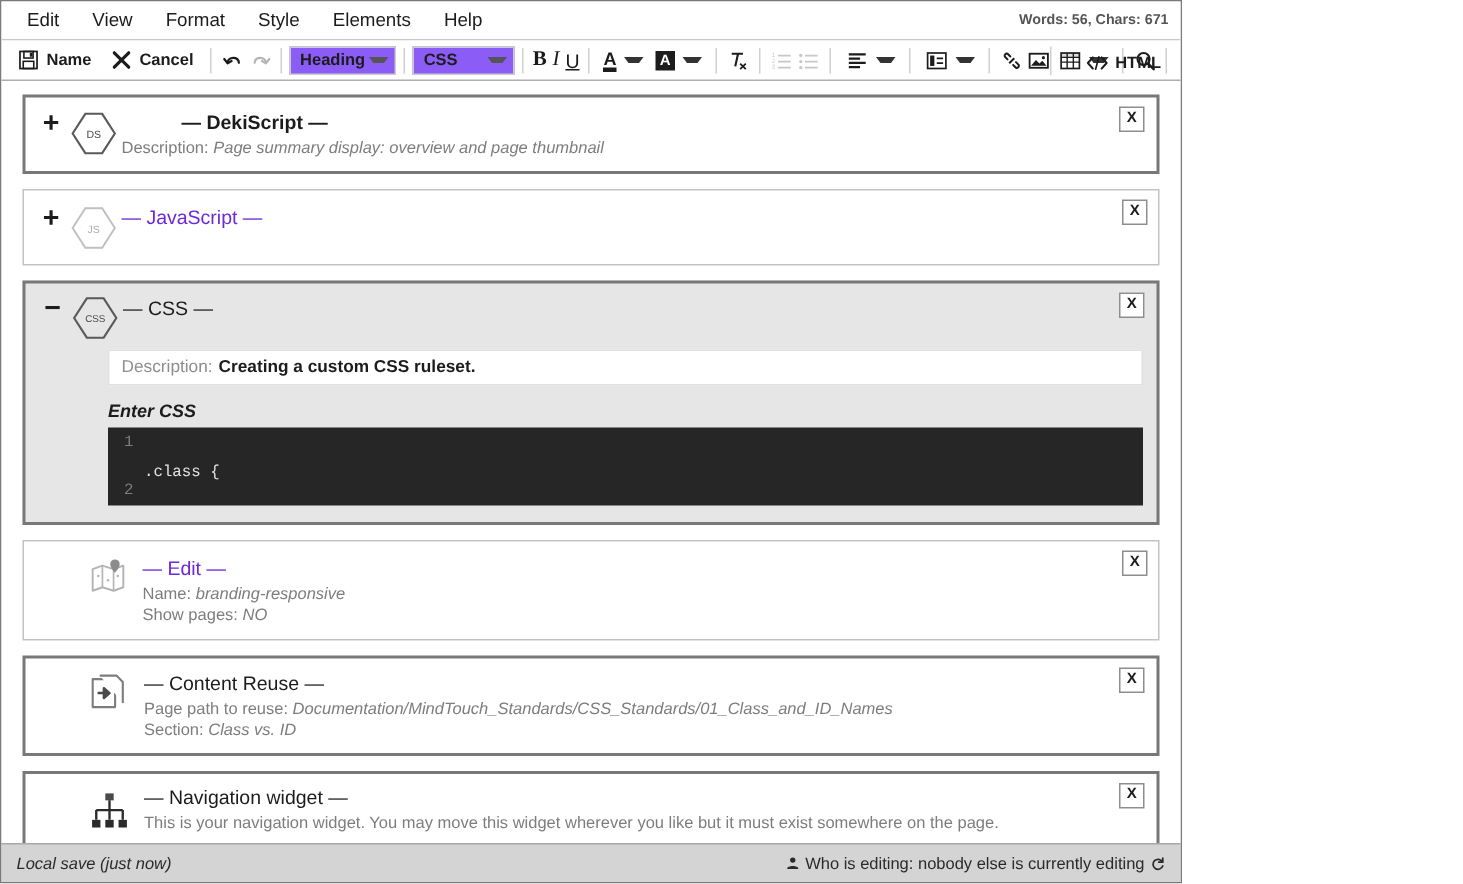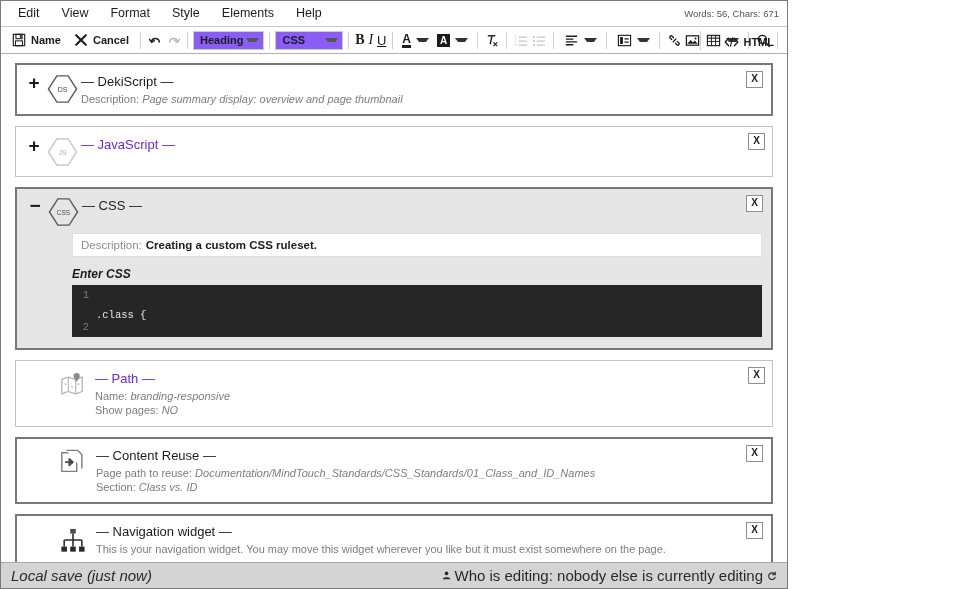--- a/index.html
+++ b/index.html
@@ -41,20 +41,21 @@
     white-space: nowrap;
   }
   .menu-item:first-child { margin-left: 6px; }
   .wordcount {
     position: absolute;
     right: 8px; top: 0;
     line-height: 25px;
     font-size: 9.5px;
     color: #555;
     white-space: nowrap;
+    font-weight: bold;
   }
 
   
   .toolbar {
     height: 27px;
     flex: 0 0 27px;
     background: #fff;
     border-bottom: 1px solid #aeaeae;
     display: flex;
     align-items: center;
@@ -276,21 +277,21 @@
   
   .statusbar {
     flex: 0 0 26px;
     height: 26px;
     background: #d4d4d4;
     border-top: 1px solid #a8a8a8;
     display: flex;
     align-items: center;
     padding: 0 10px;
     box-sizing: border-box;
-    font-size: 15px;
+    font-size: 11px;
     color: #2a2a2a;
   }
   .status-left { font-style: italic; }
   .status-right {
     margin-left: auto;
     display: flex;
     align-items: center;
     gap: 4px;
     white-space: nowrap;
   }
@@ -513,21 +514,21 @@
 
     <div class="widget">
       <div class="toggle">+</div>
       <div class="hexwrap">
         <svg width="33" height="30" viewBox="0 0 34 32">
           <polygon points="11,2 23,2 32,16 23,30 11,30 2,16" fill="none" stroke="#5a5a5a" stroke-width="1.5"></polygon>
           <text x="17" y="19.5" font-size="7.5" fill="#4a4a4a" text-anchor="middle" font-family="sans-serif">DS</text>
         </svg>
       </div>
       <div class="wbody">
-        <div class="wtitle" style="font-weight:normal;">— DekiScript —</div>
+        <div class="wtitle" style="font-weight:bold;margin-left:40px;">— DekiScript —</div>
         <div class="wrow">
           <span>Description:</span>
           <span class="val">Page summary display: overview and page thumbnail</span>
         </div>
       </div>
       <div class="closebtn">X</div>
     </div>
 
     <div class="widget inactive">
       <div class="toggle">+</div>
@@ -585,21 +586,21 @@
         <svg width="26" height="26" viewBox="0 0 28 28">
           <path d="M3 8 L10 5.5 L18 8 L25 5.5 L25 21 L18 23.5 L10 21 L3 23.5 Z" fill="none" stroke="#b4b4b4" stroke-width="1.4" stroke-linejoin="round"></path>
           <path d="M10 5.5 V21 M18 8 V23.5" stroke="#b4b4b4" stroke-width="1.2"></path>
           <circle cx="7" cy="13" r="0.9" fill="#b4b4b4"></circle>
           <circle cx="14" cy="16" r="0.9" fill="#b4b4b4"></circle>
           <circle cx="21" cy="13" r="0.9" fill="#b4b4b4"></circle>
           <path d="M19 1 A3.4 3.4 0 0 1 22.4 4.4 C22.4 6.8 19 10.5 19 10.5 C19 10.5 15.6 6.8 15.6 4.4 A3.4 3.4 0 0 1 19 1 Z" fill="#8c8c8c"></path>
         </svg>
       </div>
       <div class="wbody">
-        <div class="wtitle">— Path —</div>
+        <div class="wtitle">— Edit —</div>
         <div class="wrow">
           <span>Name:</span>
           <span class="val">branding-responsive</span>
         </div>
         <div class="wrow">
           <span>Show pages:</span>
           <span class="val">NO</span>
         </div>
       </div>
       <div class="closebtn">X</div>

